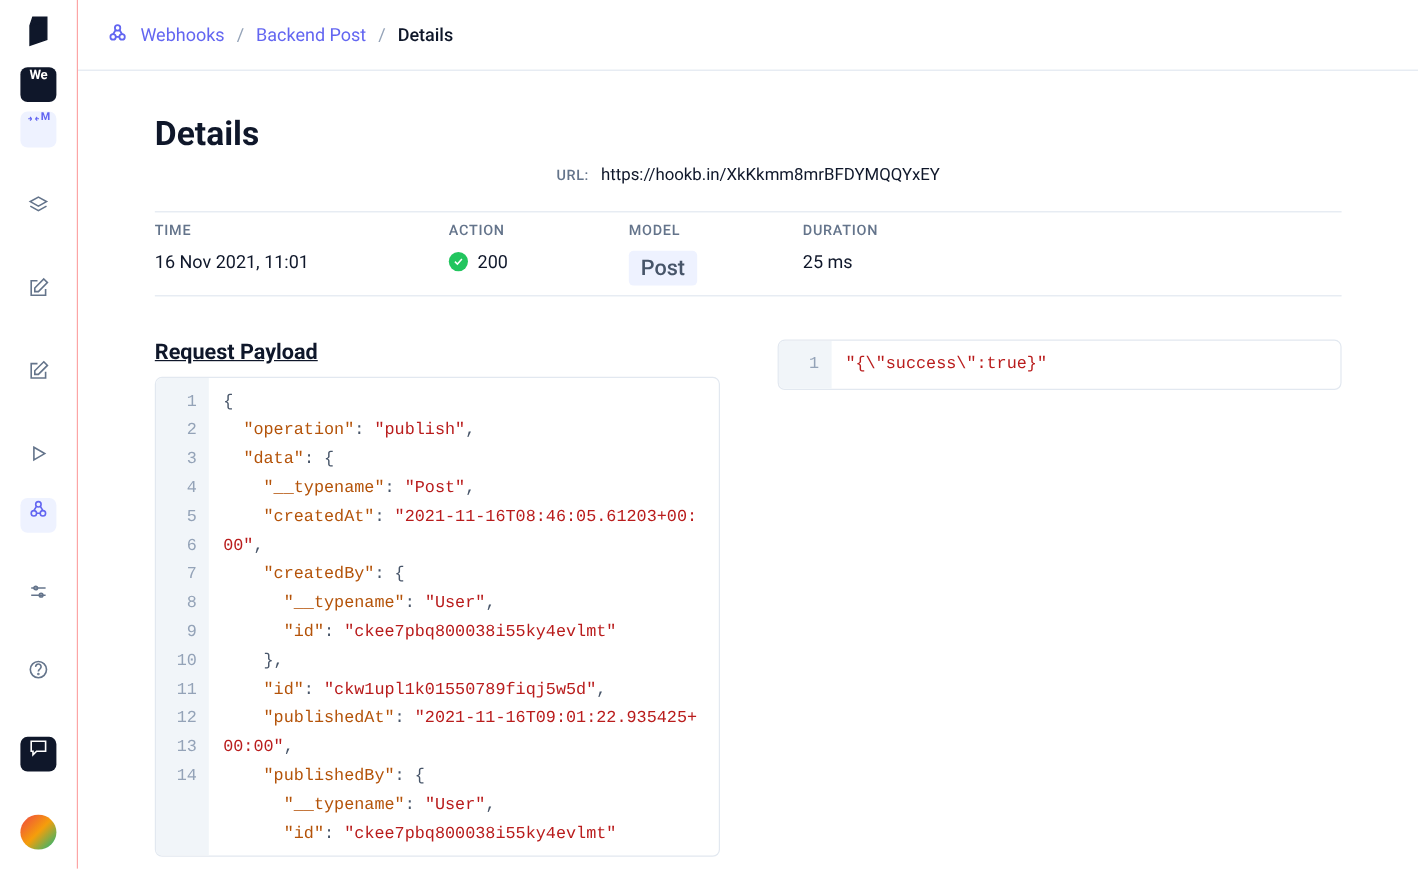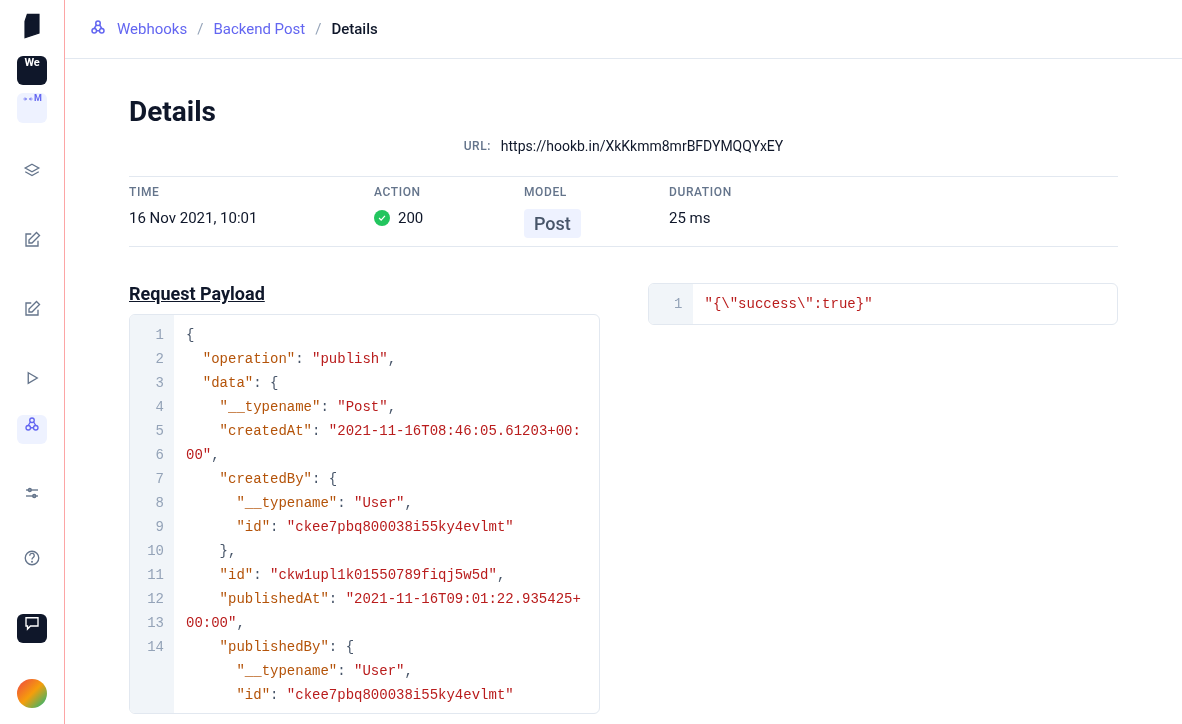--- a/index.html
+++ b/index.html
@@ -150,21 +150,21 @@
   <div class="content">
     <h1 class="page-title">Details</h1>
     <div class="url-row">
       <span class="label">URL:</span>
       <span class="value">https://hookb.in/XkKkmm8mrBFDYMQQYxEY</span>
     </div>
 
     <div class="meta">
       <div class="meta-col">
         <div class="meta-label">TIME</div>
-        <div class="meta-value">16 Nov 2021, 10:01</div>
+        <div class="meta-value">16 Nov 2021, 11:01</div>
       </div>
       <div class="meta-col">
         <div class="meta-label">ACTION</div>
         <div class="meta-value">
           <span class="badge-check">
               <svg viewBox="0 0 24 24">
                 <polyline points="5,12 10,17 19,7"></polyline>
               </svg>
             </span>
           <span>200</span>

